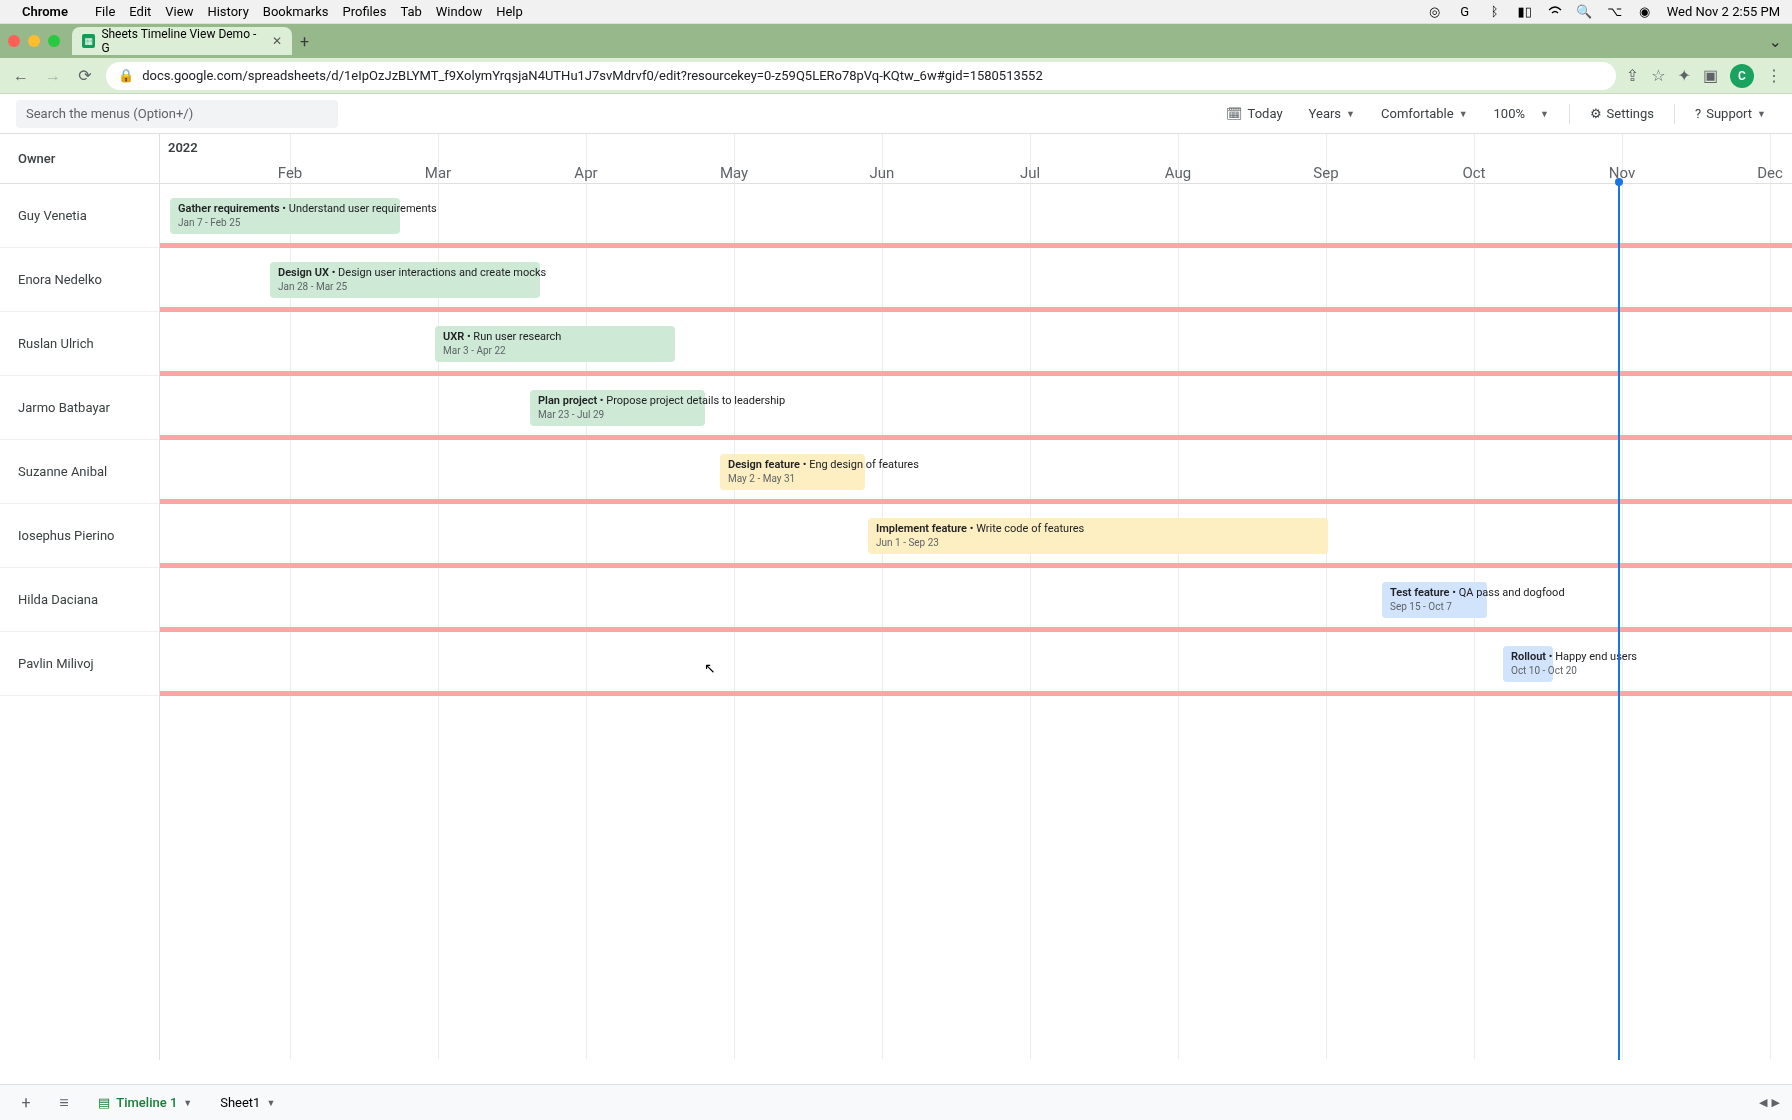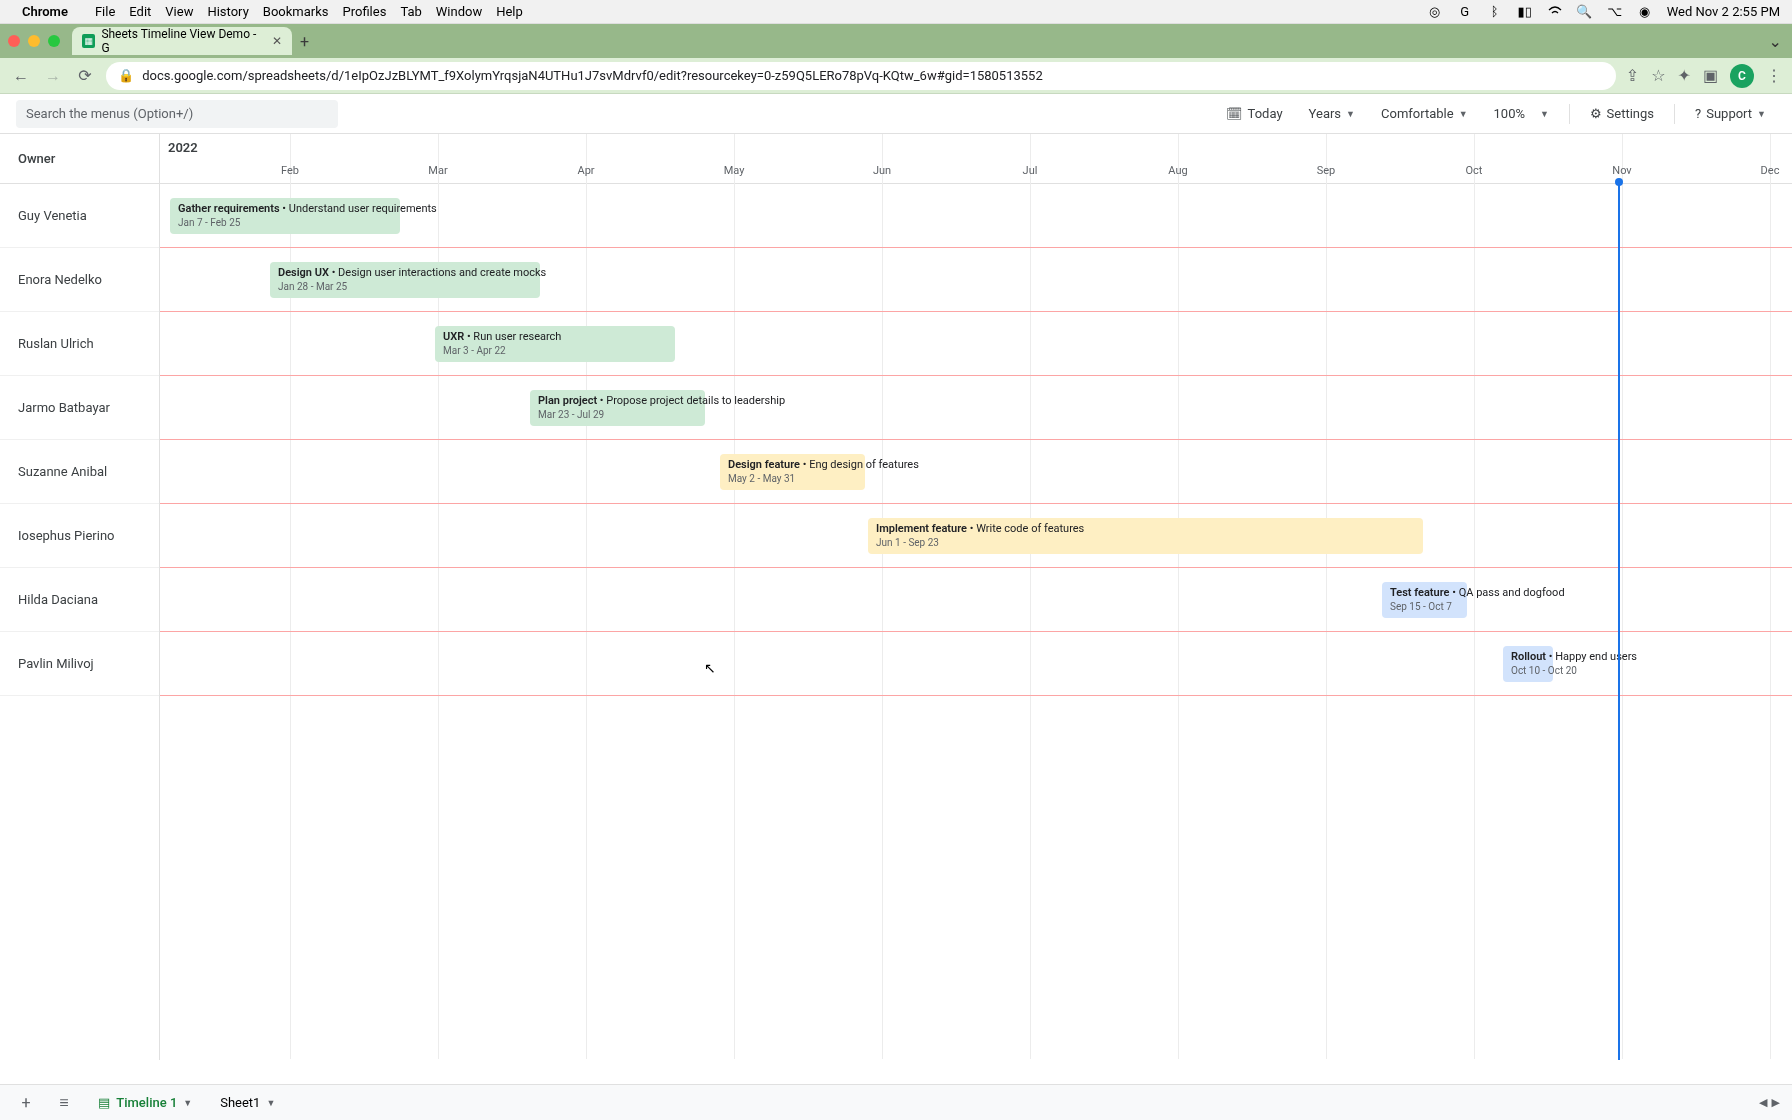--- a/index.html
+++ b/index.html
@@ -42,23 +42,23 @@
 
 .timeline { display: flex; height: 926px; position: relative; }
 .ownercol { width: 160px; border-right: 1px solid #e0e0e0; }
 .ownerhead { height: 50px; display: flex; align-items: center; padding: 0 18px; font-size: 13px; font-weight: 500; color: #3c4043; border-bottom: 1px solid #e0e0e0; }
 .ownerrow { height: 64px; display: flex; align-items: center; padding: 0 18px; font-size: 13px; color: #3c4043; border-bottom: 1px solid #f0f0f0; }
 
 .grid { flex: 1; position: relative; overflow: hidden; }
 .yearlabel { position: absolute; top: 6px; left: 8px; font-size: 13px; font-weight: 600; color: #3c4043; }
 .months { position: absolute; top: 0; left: 0; right: 0; height: 50px; border-bottom: 1px solid #e0e0e0; }
 .monthcol { position: absolute; top: 0; bottom: -876px; border-left: 1px solid #ececec; }
-.monthlabel { position: absolute; top: 30px; font-size: 11px; color: #5f6368; transform: translateX(-50%); }
+.monthlabel { position: absolute; top: 30px; font-size: 15px; color: #5f6368; transform: translateX(-50%); }
 .rows { position: absolute; top: 50px; left: 0; right: 0; }
-.gridrow { height: 64px; border-bottom: 1px solid #fca5a5; position: relative; }
+.gridrow { height: 64px; border-bottom: 5px solid #fca5a5; position: relative; }
 .today { position: absolute; top: 50px; bottom: 0; width: 2px; background: #1a73e8; z-index: 5; }
 .today::before { content: ''; position: absolute; top: -6px; left: -3px; width: 8px; height: 8px; border-radius: 50%; background: #1a73e8; }
 
 .task { position: absolute; height: 36px; top: 14px; border-radius: 4px; padding: 4px 8px; font-size: 11px; overflow: visible; white-space: nowrap; cursor: pointer; }
 .task .title { font-weight: 600; }
 .task .desc { font-weight: 400; }
 .task .dates { font-size: 10px; color: #5f6368; margin-top: 2px; }
 .task.green { background: #ceead6; color: #202124; }
 .task.yellow { background: #feefc3; color: #202124; }
 .task.blue { background: #d2e3fc; color: #202124; }
@@ -240,27 +240,27 @@
             <div class="dates">Mar 23 - Jul 29</div>
           </div>
         </div>
         <div class="gridrow">
           <div class="task yellow" style="left: 560px; width: 145px;">
             <div><span class="title">Design feature</span> <span class="desc">• Eng design of features</span></div>
             <div class="dates">May 2 - May 31</div>
           </div>
         </div>
         <div class="gridrow">
-          <div class="task yellow" style="left: 708px; width: 555px;">
+          <div class="task yellow" style="left: 708px; width: 460px;">
             <div><span class="title">Implement feature</span> <span class="desc">• Write code of features</span></div>
             <div class="dates">Jun 1 - Sep 23</div>
           </div>
         </div>
         <div class="gridrow">
-          <div class="task blue" style="left: 1222px; width: 85px;">
+          <div class="task blue" style="left: 1222px; width: 105px;">
             <div><span class="title">Test feature</span> <span class="desc">• QA pass and dogfood</span></div>
             <div class="dates">Sep 15 - Oct 7</div>
           </div>
         </div>
         <div class="gridrow">
           <div class="task blue" style="left: 1343px; width: 50px;">
             <div><span class="title">Rollout</span> <span class="desc">• Happy end users</span></div>
             <div class="dates">Oct 10 - Oct 20</div>
           </div>
         </div>

